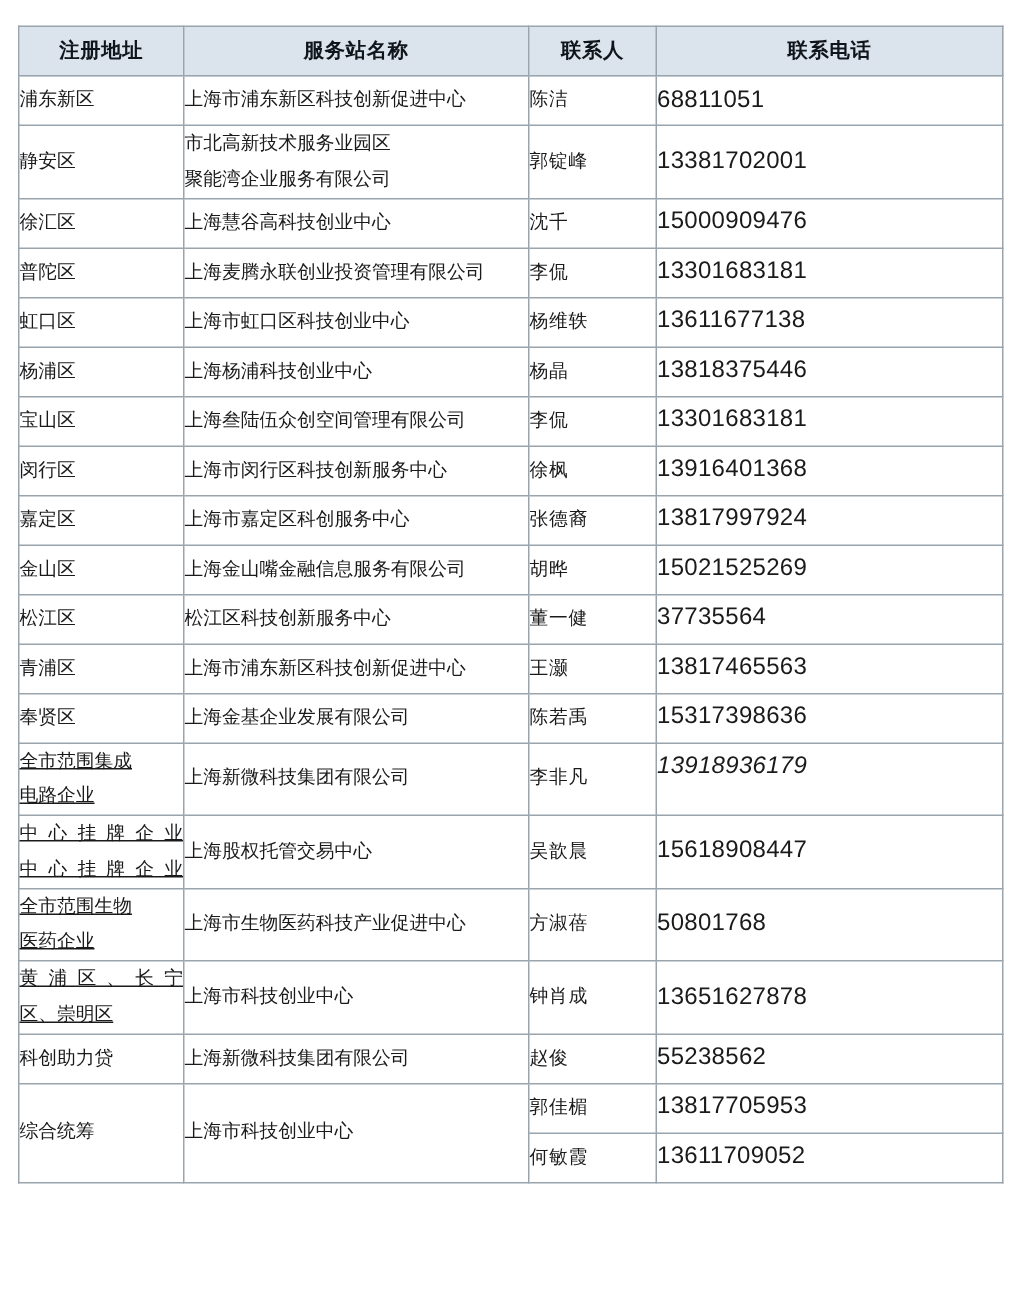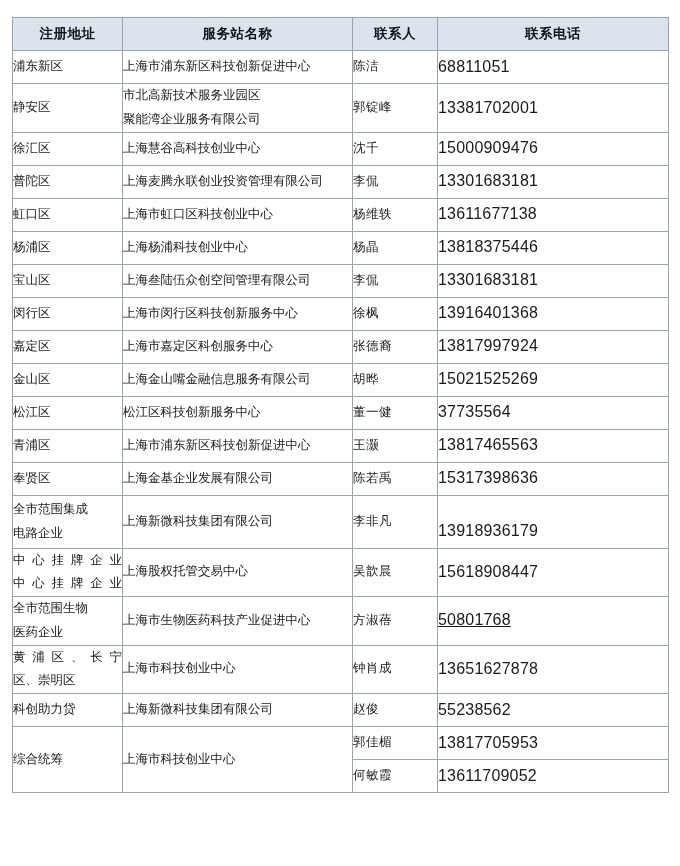--- a/index.html
+++ b/index.html
@@ -57,21 +57,21 @@
   }
   .cell-phone {
     padding: 3px 8px 3px 10px;
     font-size: 16px;
     letter-spacing: 0.2px;
   }
   .addr-cell {
     padding: 3px 6px 3px 10px;
     line-height: 2.0;
   }
-  .addr-cell .ln { display: block; }
+  .addr-cell .ln { display: block; text-decoration: underline; }
   .addr-justify {
     text-align: justify;
     text-align-last: justify;
     padding-right: 12px;
   }
   .name-cell {
     padding: 3px 8px 3px 12px;
     line-height: 2.0;
   }
   .name-cell .ln { display: block; }
@@ -201,41 +201,41 @@
         <td class="cell-phone">15317398636</td>
       </tr>
 
       <tr>
         <td class="addr-cell tall-2">
           <span class="ln">全市范围集成</span>
           <span class="ln">电路企业</span>
         </td>
         <td class="name-cell tall-2">上海新微科技集团有限公司</td>
         <td class="person-cell tall-2">李非凡</td>
-        <td class="cell-phone tall-2" style="vertical-align:top;padding-top:20px;">13918936179</td>
+        <td class="cell-phone tall-2" style="vertical-align:top;padding-top:0;font-style:italic;">13918936179</td>
       </tr>
 
       <tr>
         <td class="addr-cell tall-2 addr-justify">
           <span class="ln">中心挂牌企业</span>
           <span class="ln">中心挂牌企业</span>
         </td>
         <td class="name-cell tall-2">上海股权托管交易中心</td>
         <td class="person-cell tall-2">吴歆晨</td>
         <td class="cell-phone tall-2" style="vertical-align:top;padding-top:8px;margin-left:42px;">15618908447</td>
       </tr>
 
       <tr>
         <td class="addr-cell tall-2">
           <span class="ln">全市范围生物</span>
           <span class="ln">医药企业</span>
         </td>
         <td class="name-cell tall-2">上海市生物医药科技产业促进中心</td>
         <td class="person-cell tall-2">方淑蓓</td>
-        <td class="cell-phone tall-2" style="vertical-align:top;padding-top:8px;text-decoration:underline;">50801768</td>
+        <td class="cell-phone tall-2" style="vertical-align:top;padding-top:8px;">50801768</td>
       </tr>
 
       <tr>
         <td class="addr-cell tall-3 addr-justify">
           <span class="ln">黄浦区、长宁</span>
           <span class="ln" style="text-align:center;text-align-last:left;">区、崇明区</span>
         </td>
         <td class="name-cell tall-3">上海市科技创业中心</td>
         <td class="person-cell tall-3">钟肖成</td>
         <td class="cell-phone tall-3">13651627878</td>

